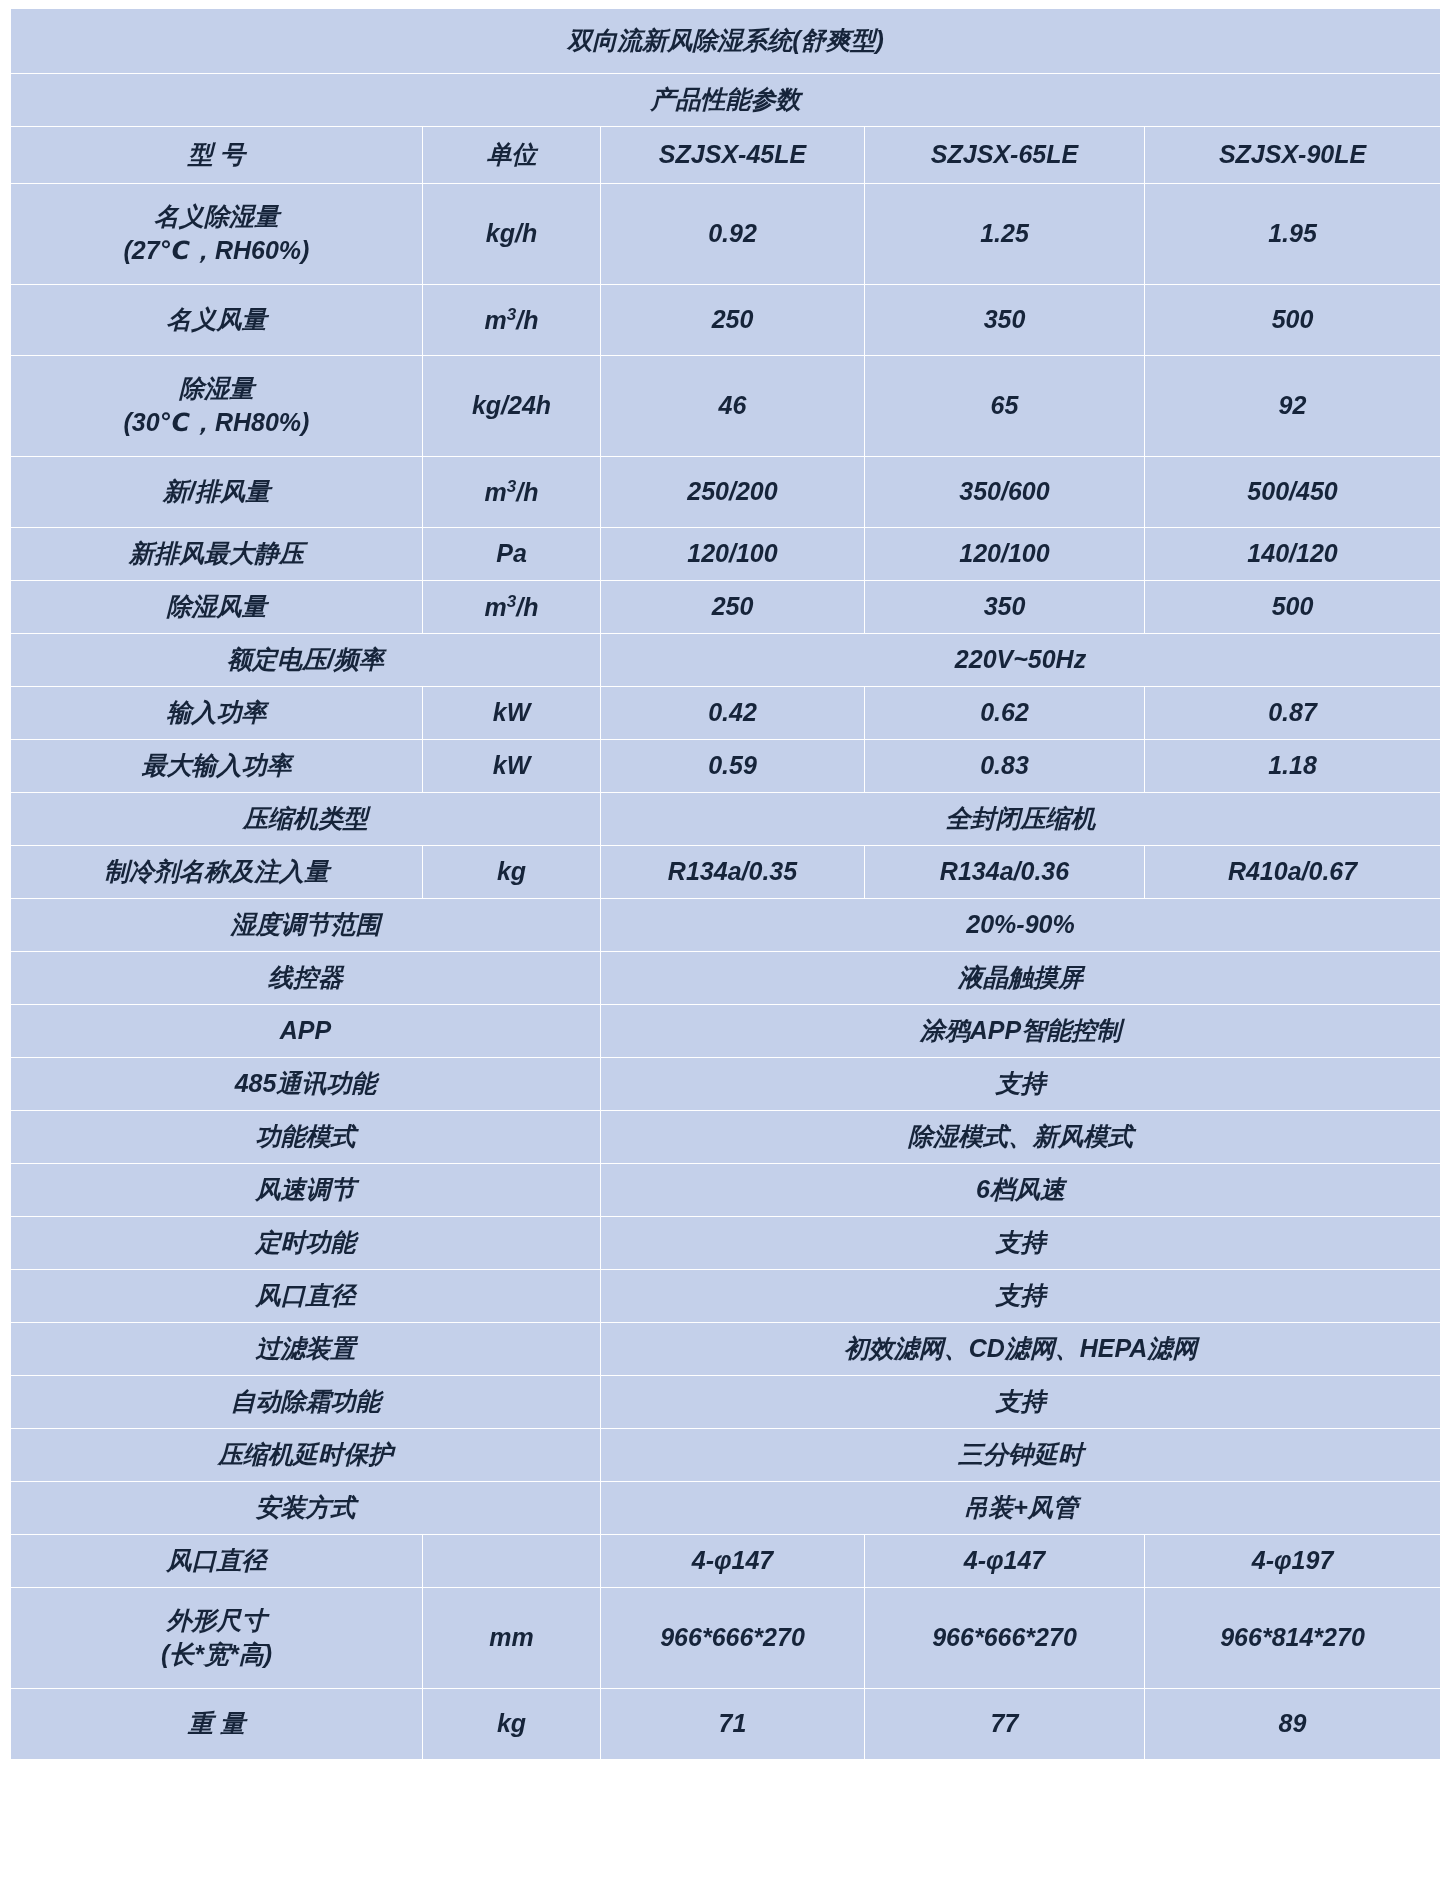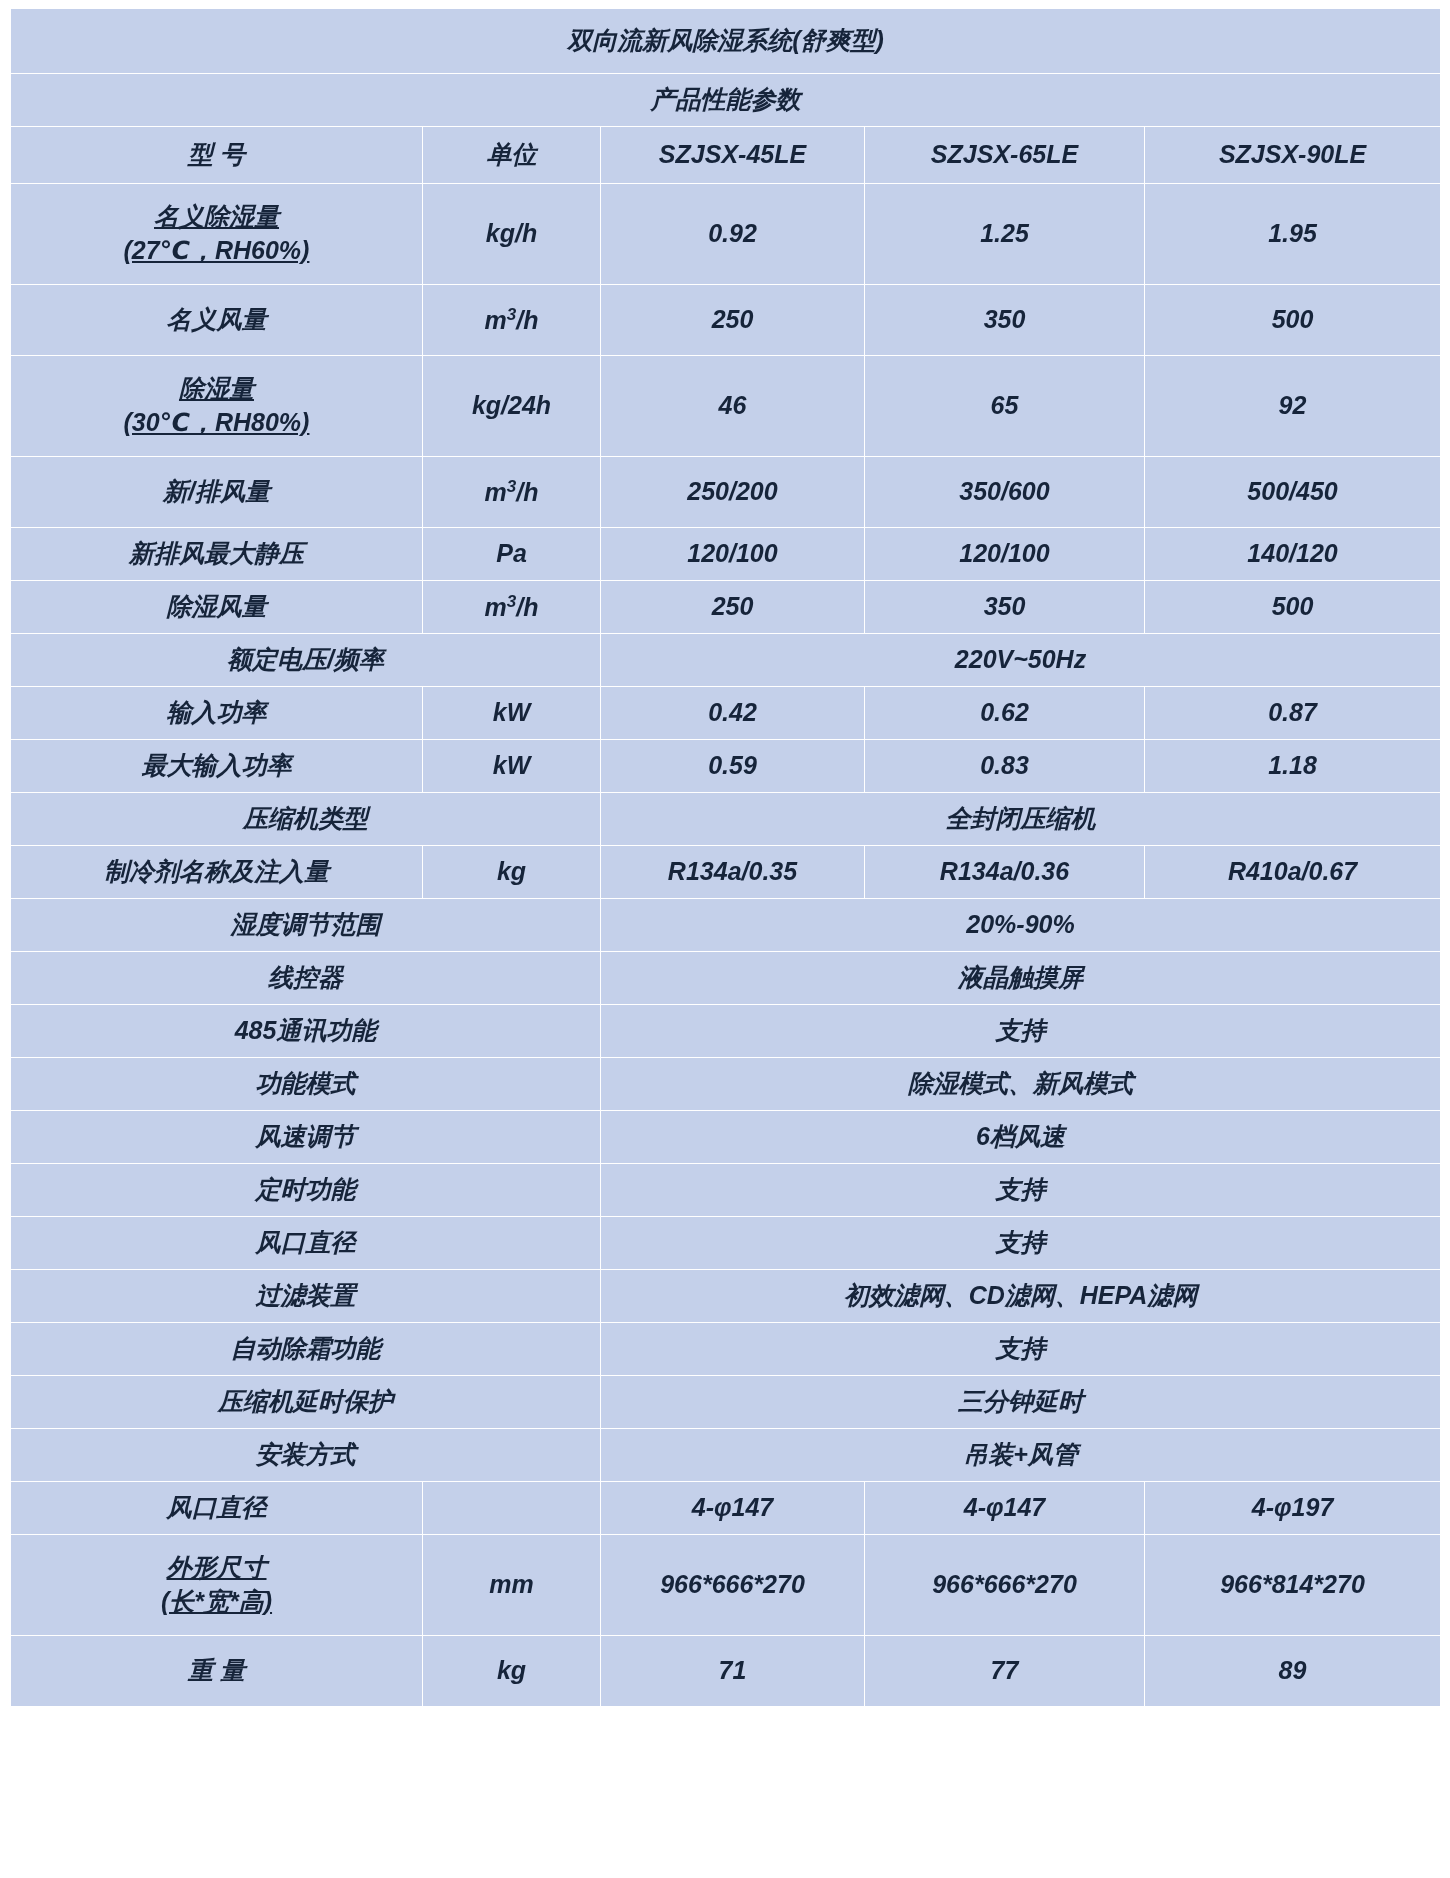--- a/index.html
+++ b/index.html
@@ -65,21 +65,20 @@
   .r-light td { background: #d4ddf1; }
   .r-dark td  { background: #b7c6e6; }
 
   .tall td { height: 92px; }
   .mid td  { height: 62px; }
   .short td { height: 44px; }
 
   .two-line {
     display: block;
     line-height: 1.35;
-    text-decoration: underline;
   }
   .nm { font-style: italic; }
   .sup { font-size: 17px; vertical-align: super; }
 </style>
 </head>
 <body>
 
 <div class="sheet">
   <table class="spec">
     <colgroup>
@@ -196,20 +195,24 @@
       <tr class="r-light short">
         <td colspan="2">湿度调节范围</td>
         <td colspan="3">20%-90%</td>
       </tr>
 
       <tr class="r-dark short">
         <td colspan="2">线控器</td>
         <td colspan="3">液晶触摸屏</td>
       </tr>
 
+      <tr class="r-light short">
+        <td colspan="2">APP</td>
+        <td colspan="3">涂鸦APP智能控制</td>
+      </tr>
 
       <tr class="r-dark short">
         <td colspan="2">485通讯功能</td>
         <td colspan="3">支持</td>
       </tr>
 
       <tr class="r-light short">
         <td colspan="2">功能模式</td>
         <td colspan="3">除湿模式、新风模式</td>
       </tr>

